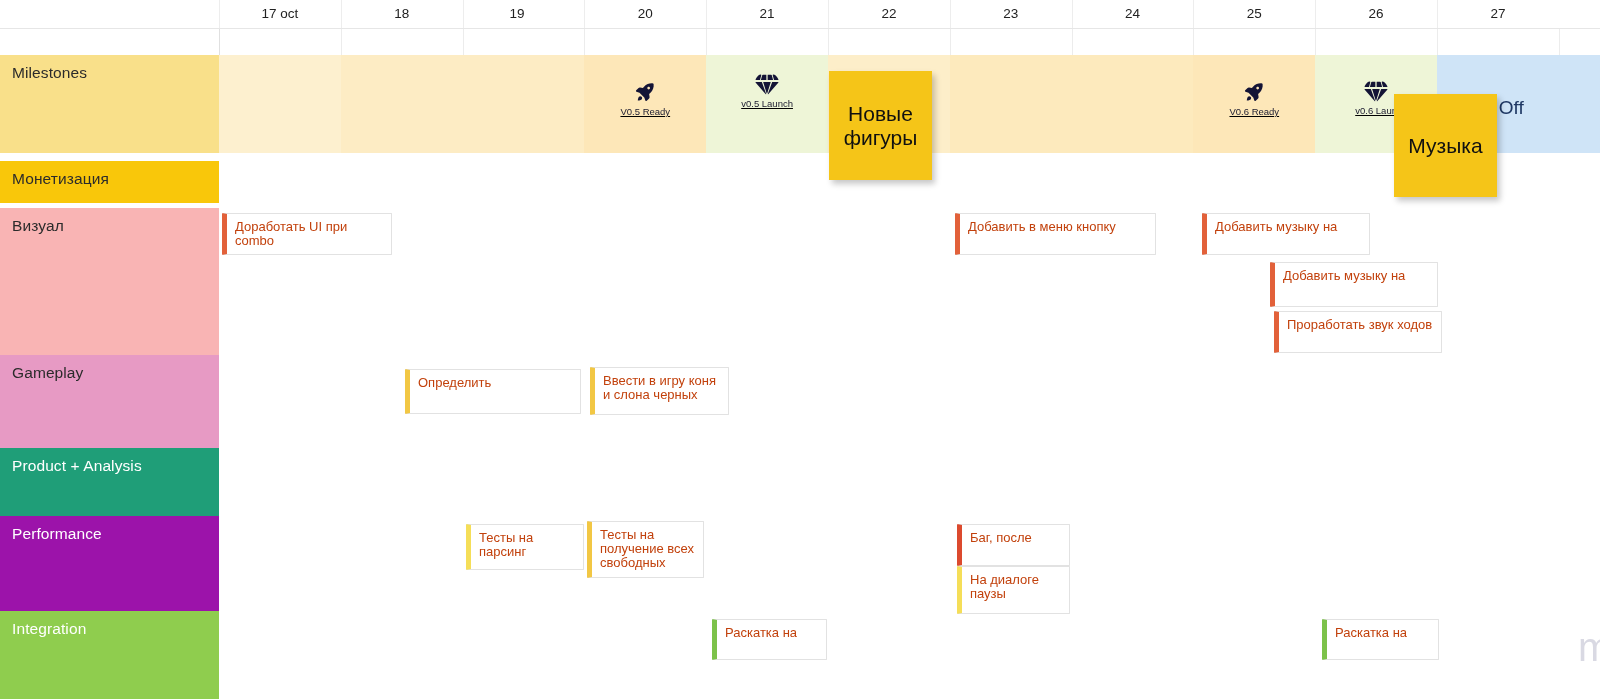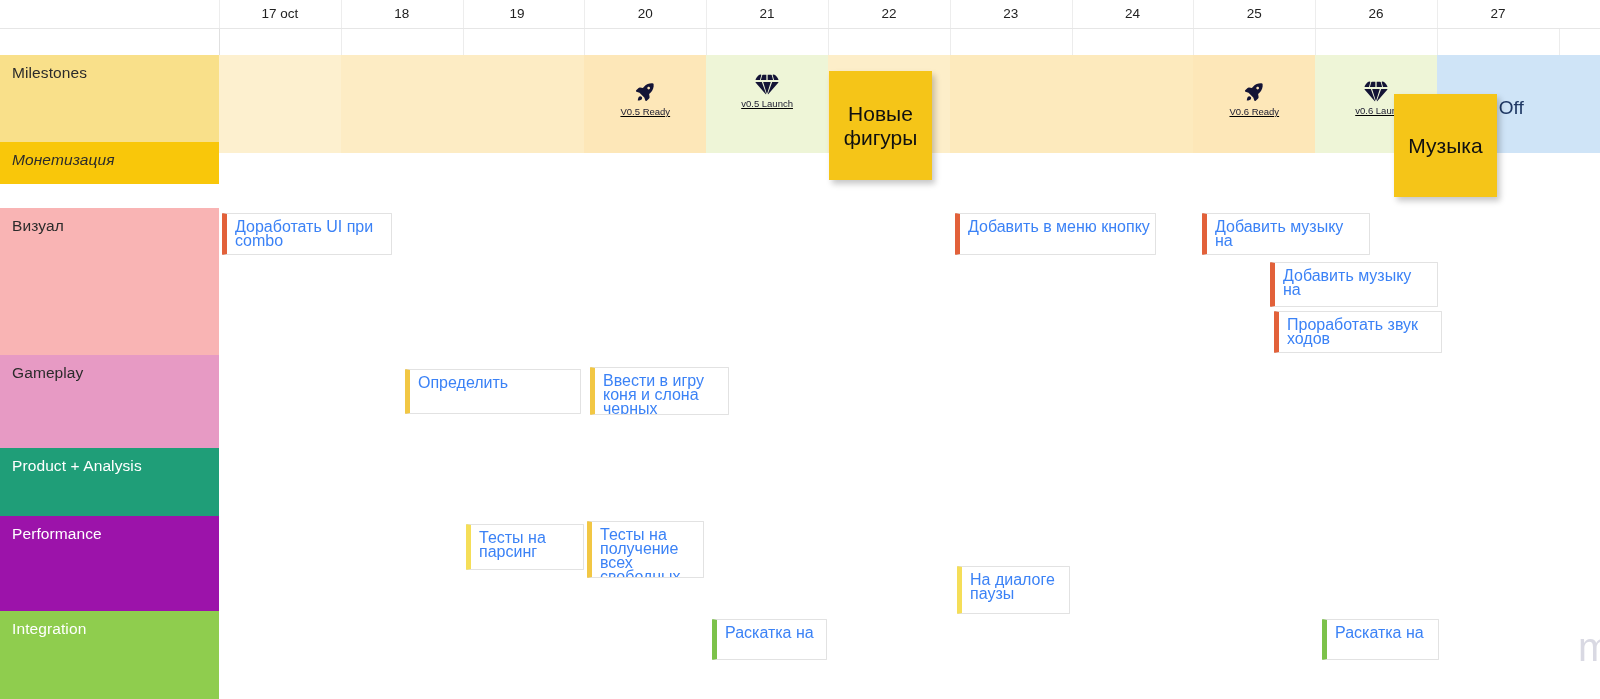--- a/index.html
+++ b/index.html
@@ -118,23 +118,23 @@
 
   
   .card {
     position: absolute;
     background: #ffffff;
     border: 1px solid #e2e2e2;
     border-left-width: 5px;
     border-left-style: solid;
     box-sizing: border-box;
     padding: 6px 4px 4px 8px;
-    font-size: 16px;
+    font-size: 13px;
     line-height: 14px;
-    color: #3b82f6;
+    color: #c2410c;
     overflow: hidden;
     border-radius: 1px;
   }
 
   
   .sticky {
     position: absolute;
     background: #f5c518;
     box-shadow: 3px 4px 6px rgba(0,0,0,0.22);
     display: flex;
@@ -192,21 +192,21 @@
       <div class="ms-cell" style="left: 584.4px; top: 55px; width: 121.8px; height: 98px; background: rgb(253, 231, 184);"></div>
       <div class="ms-cell" style="left: 706.2px; top: 55px; width: 121.8px; height: 98px; background: rgb(238, 245, 215);"></div>
       <div class="ms-cell" style="left: 828px; top: 55px; width: 121.8px; height: 98px; background: rgb(253, 238, 201);"></div>
       <div class="ms-cell" style="left: 949.8px; top: 55px; width: 121.8px; height: 98px; background: rgb(253, 234, 189);"></div>
       <div class="ms-cell" style="left: 1071.6px; top: 55px; width: 121.8px; height: 98px; background: rgb(253, 234, 189);"></div>
       <div class="ms-cell" style="left: 1193.4px; top: 55px; width: 121.8px; height: 98px; background: rgb(253, 231, 184);"></div>
       <div class="ms-cell" style="left: 1315.2px; top: 55px; width: 121.8px; height: 98px; background: rgb(238, 245, 215);"></div>
       <div class="ms-cell" style="left: 1437px; top: 55px; width: 163px; height: 98px; background: rgb(207, 228, 247);"></div>
       <div class="lane-label" style="top: 55px; height: 98px; background: rgb(249, 224, 138); color: rgb(43, 43, 43);"><span>Milestones</span></div>
       <div style="position: absolute; left: 0px; top: 153px; width: 1600px; height: 55px; background: rgb(255, 255, 255);"></div>
-      <div class="lane-label" style="top: 142px; height: 42px; background: rgb(249, 199, 10); color: rgb(43, 43, 43); font-style: italic;"><span>Монетизация</span></div>
+      <div class="lane-label" style="top: 161px; height: 42px; background: rgb(249, 199, 10); color: rgb(43, 43, 43);"><span>Монетизация</span></div>
       <div style="position: absolute; left: 0px; top: 208px; width: 1600px; height: 147px; background: rgb(255, 255, 255);"></div>
       <div class="lane-label" style="top: 208px; height: 147px; background: rgb(249, 180, 180); color: rgb(43, 43, 43);"><span>Визуал</span></div>
       <div style="position: absolute; left: 0px; top: 355px; width: 1600px; height: 93px; background: rgb(255, 255, 255);"></div>
       <div class="lane-label" style="top: 355px; height: 93px; background: rgb(231, 154, 196); color: rgb(43, 43, 43);"><span>Gameplay</span></div>
       <div style="position: absolute; left: 0px; top: 448px; width: 1600px; height: 68px; background: rgb(255, 255, 255);"></div>
       <div class="lane-label" style="top: 448px; height: 85px; background: rgb(31, 158, 120); color: rgb(255, 255, 255);"><span>Product + Analysis</span></div>
       <div style="position: absolute; left: 0px; top: 516px; width: 1600px; height: 95px; background: rgb(255, 255, 255);"></div>
       <div class="lane-label" style="top: 516px; height: 95px; background: rgb(156, 19, 170); color: rgb(255, 255, 255);"><span>Performance</span></div>
       <div style="position: absolute; left: 0px; top: 611px; width: 1600px; height: 88px; background: rgb(255, 255, 255);"></div>
       <div class="lane-label" style="top: 611px; height: 88px; background: rgb(143, 205, 78); color: rgb(255, 255, 255);"><span>Integration</span></div>
@@ -305,20 +305,23 @@
       </div>
       <div class="card" style="left: 590px; top: 367px; width: 139px; height: 48px; border-left-color: rgb(242, 199, 68);">
         <div>Ввести в игру коня и слона черных</div>
       </div>
       <div class="card" style="left: 466px; top: 524px; width: 118px; height: 46px; border-left-color: rgb(245, 222, 88);">
         <div>Тесты на парсинг</div>
       </div>
       <div class="card" style="left: 587px; top: 521px; width: 117px; height: 57px; border-left-color: rgb(242, 199, 68);">
         <div>Тесты на получение всех свободных</div>
       </div>
+      <div class="card" style="left: 957px; top: 524px; width: 113px; height: 42px; border-left-color: rgb(220, 74, 46);">
+        <div>Баг, после</div>
+      </div>
       <div class="card" style="left: 957px; top: 566px; width: 113px; height: 48px; border-left-color: rgb(245, 222, 88);">
         <div>На диалоге паузы</div>
       </div>
       <div class="card" style="left: 712px; top: 619px; width: 115px; height: 41px; border-left-color: rgb(124, 194, 74);">
         <div>Раскатка на</div>
       </div>
       <div class="card" style="left: 1322px; top: 619px; width: 117px; height: 41px; border-left-color: rgb(124, 194, 74);">
         <div>Раскатка на</div>
       </div>
     </div>

